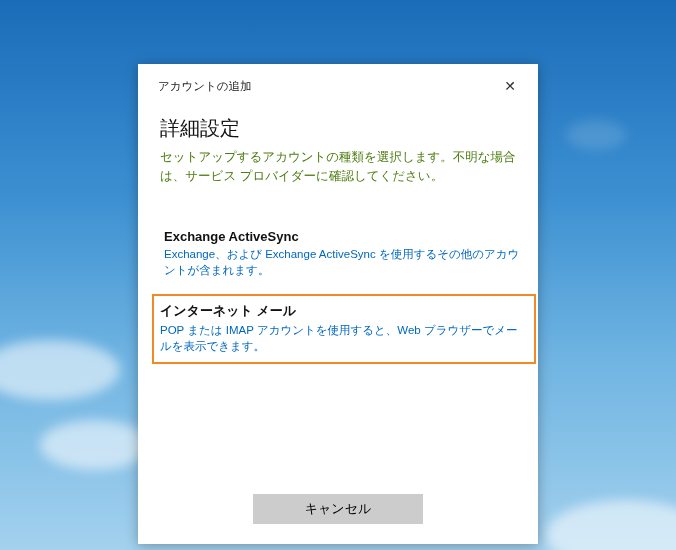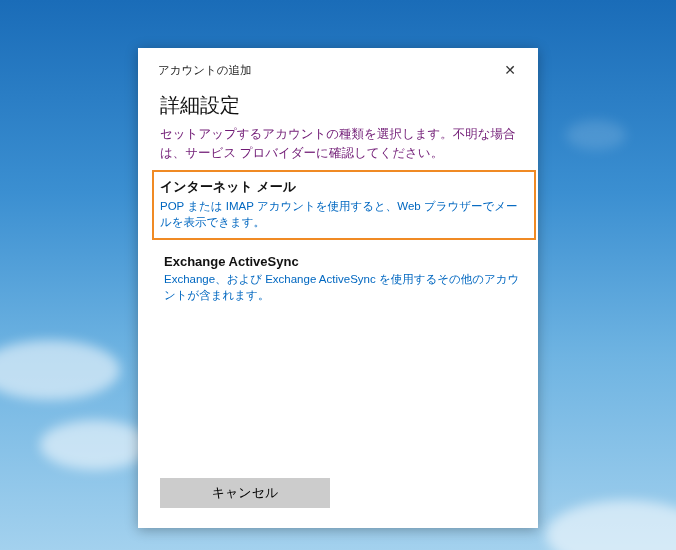--- a/index.html
+++ b/index.html
@@ -17,27 +17,28 @@
     filter: blur(6px);
   }
   .c1 { width: 140px; height: 60px; left: -20px; top: 340px; }
   .c2 { width: 110px; height: 50px; left: 40px; top: 420px; }
   .c3 { width: 160px; height: 70px; right: -30px; top: 500px; }
   .c4 { width: 60px; height: 30px; right: 50px; top: 120px; opacity:.25; }
 
   .dialog {
     position: absolute;
     left: 138px;
-    top: 48px;
+    top: 64px;
     width: 400px;
     height: 480px;
     background: #ffffff;
     box-shadow: 0 2px 12px rgba(0,0,0,0.3);
     display: flex;
     flex-direction: column;
+    gap: 7px;
   }
   .titlebar {
     display: flex;
     align-items: center;
     padding: 10px 14px 4px 20px;
     font-size: 11.5px;
     color: #222;
   }
   .titlebar .spacer { flex: 1; }
   .close-btn {
@@ -53,23 +54,23 @@
     overflow: hidden;
   }
   .heading {
     font-size: 20px;
     font-weight: 400;
     color: #111;
     margin-bottom: 6px;
   }
   .subtext {
     font-size: 12.5px;
-    color: #701a75;
+    color: #4d7c0f;
     line-height: 1.55;
-    margin-bottom: 8px;
+    margin-bottom: 36px;
   }
 
   .option {
     padding: 6px 4px 8px 4px;
     cursor: pointer;
   }
   .option + .option { margin-top: 10px; }
   .option-title {
     font-size: 13px;
     font-weight: 700;
@@ -85,20 +86,21 @@
     outline: 2px solid #f08a24;
     outline-offset: 0;
     padding: 6px 6px 8px 6px;
     margin-left: -6px;
     margin-right: -6px;
   }
 
   .footer {
     padding: 14px 22px 20px 22px;
     display: flex;
+    justify-content: center;
   }
   .cancel-btn {
     width: 170px;
     height: 30px;
     background: #cccccc;
     border: none;
     font-size: 13px;
     color: #000;
     cursor: pointer;
     font-family: inherit;
@@ -119,28 +121,28 @@
     <span class="spacer"></span>
     <div class="close-btn">
       <span>✕</span>
     </div>
   </div>
 
   <div class="content">
     <div class="heading">詳細設定</div>
     <div class="subtext">セットアップするアカウントの種類を選択します。不明な場合は、サービス プロバイダーに確認してください。</div>
 
+    <div class="option">
+      <div class="option-title">Exchange ActiveSync</div>
+      <div class="option-desc">Exchange、および Exchange ActiveSync を使用するその他のアカウントが含まれます。</div>
+    </div>
+
     <div class="option highlighted">
       <div class="option-title">インターネット メール</div>
       <div class="option-desc">POP または IMAP アカウントを使用すると、Web ブラウザーでメールを表示できます。</div>
-    </div>
-
-    <div class="option">
-      <div class="option-title">Exchange ActiveSync</div>
-      <div class="option-desc">Exchange、および Exchange ActiveSync を使用するその他のアカウントが含まれます。</div>
     </div>
   </div>
 
   <div class="footer">
     <button class="cancel-btn">キャンセル</button>
   </div>
 
 </div>
 
 </body></html>

